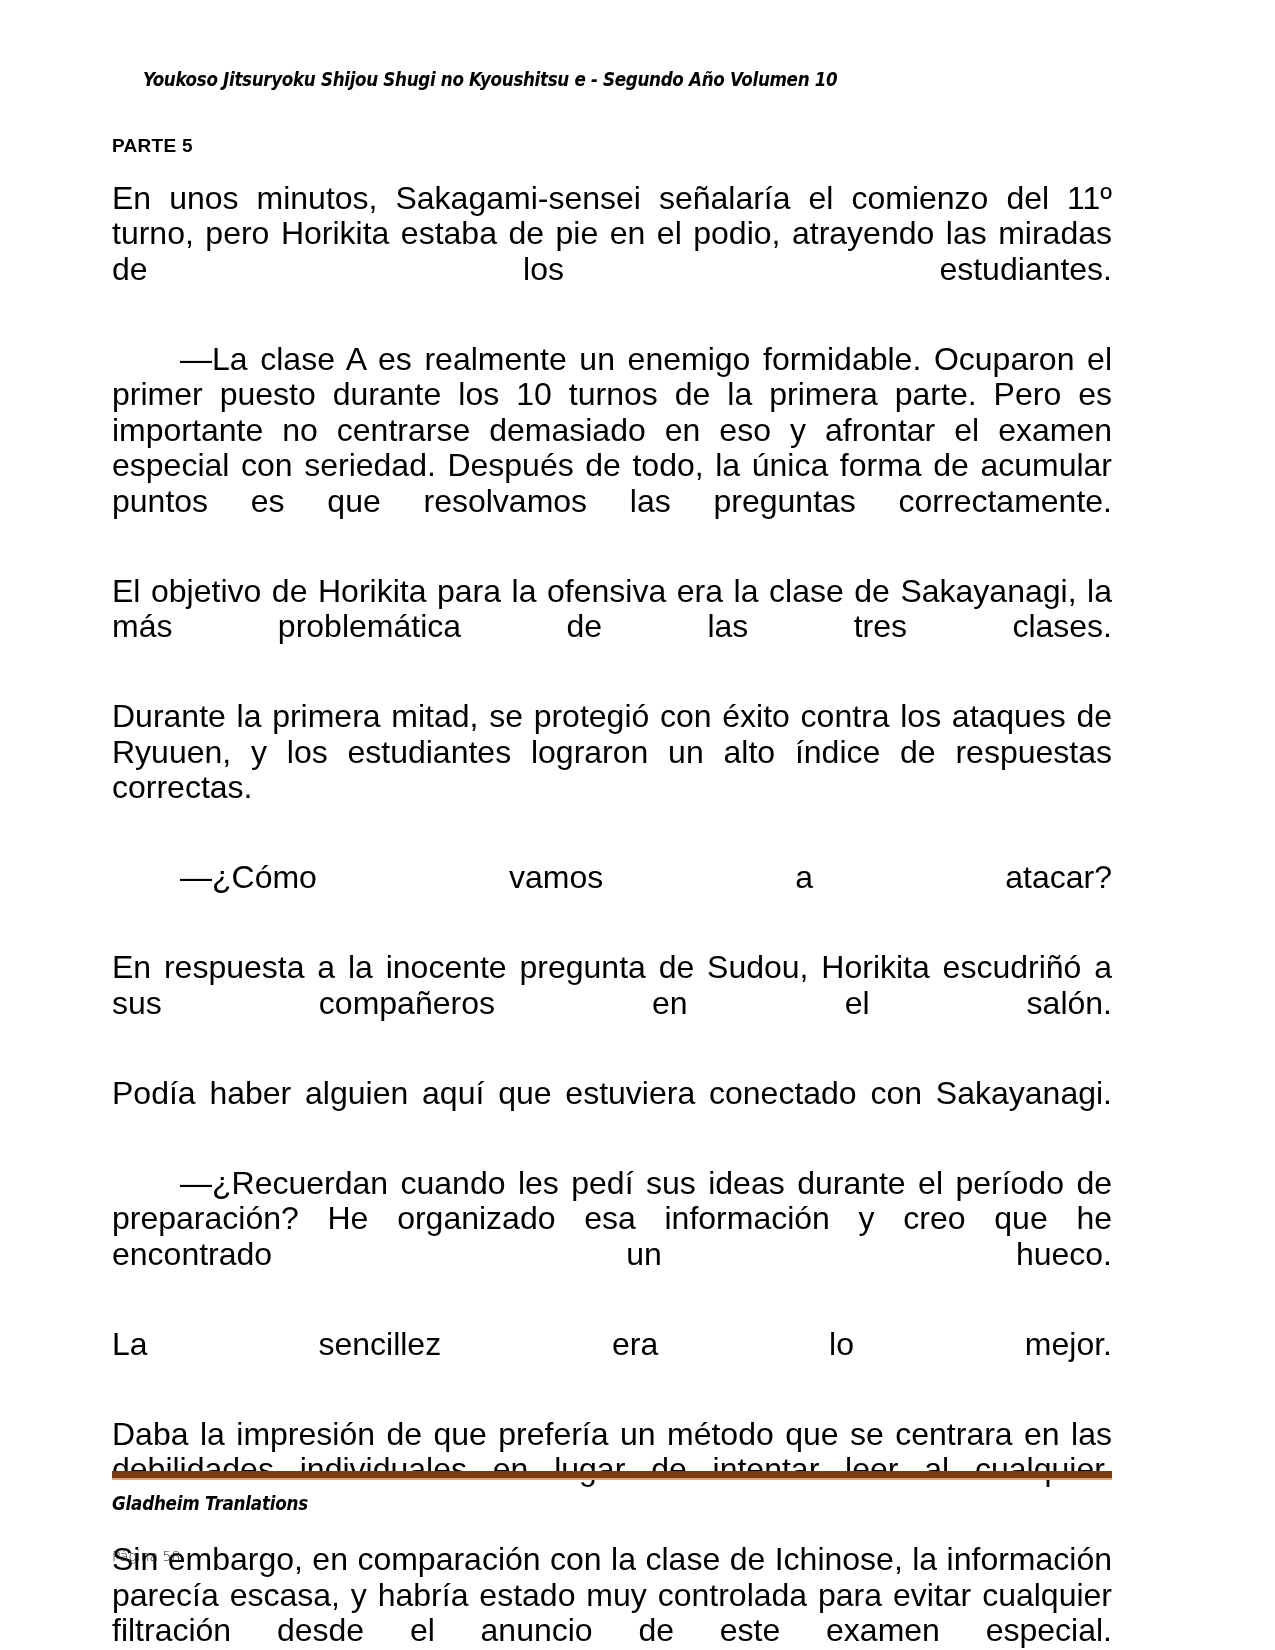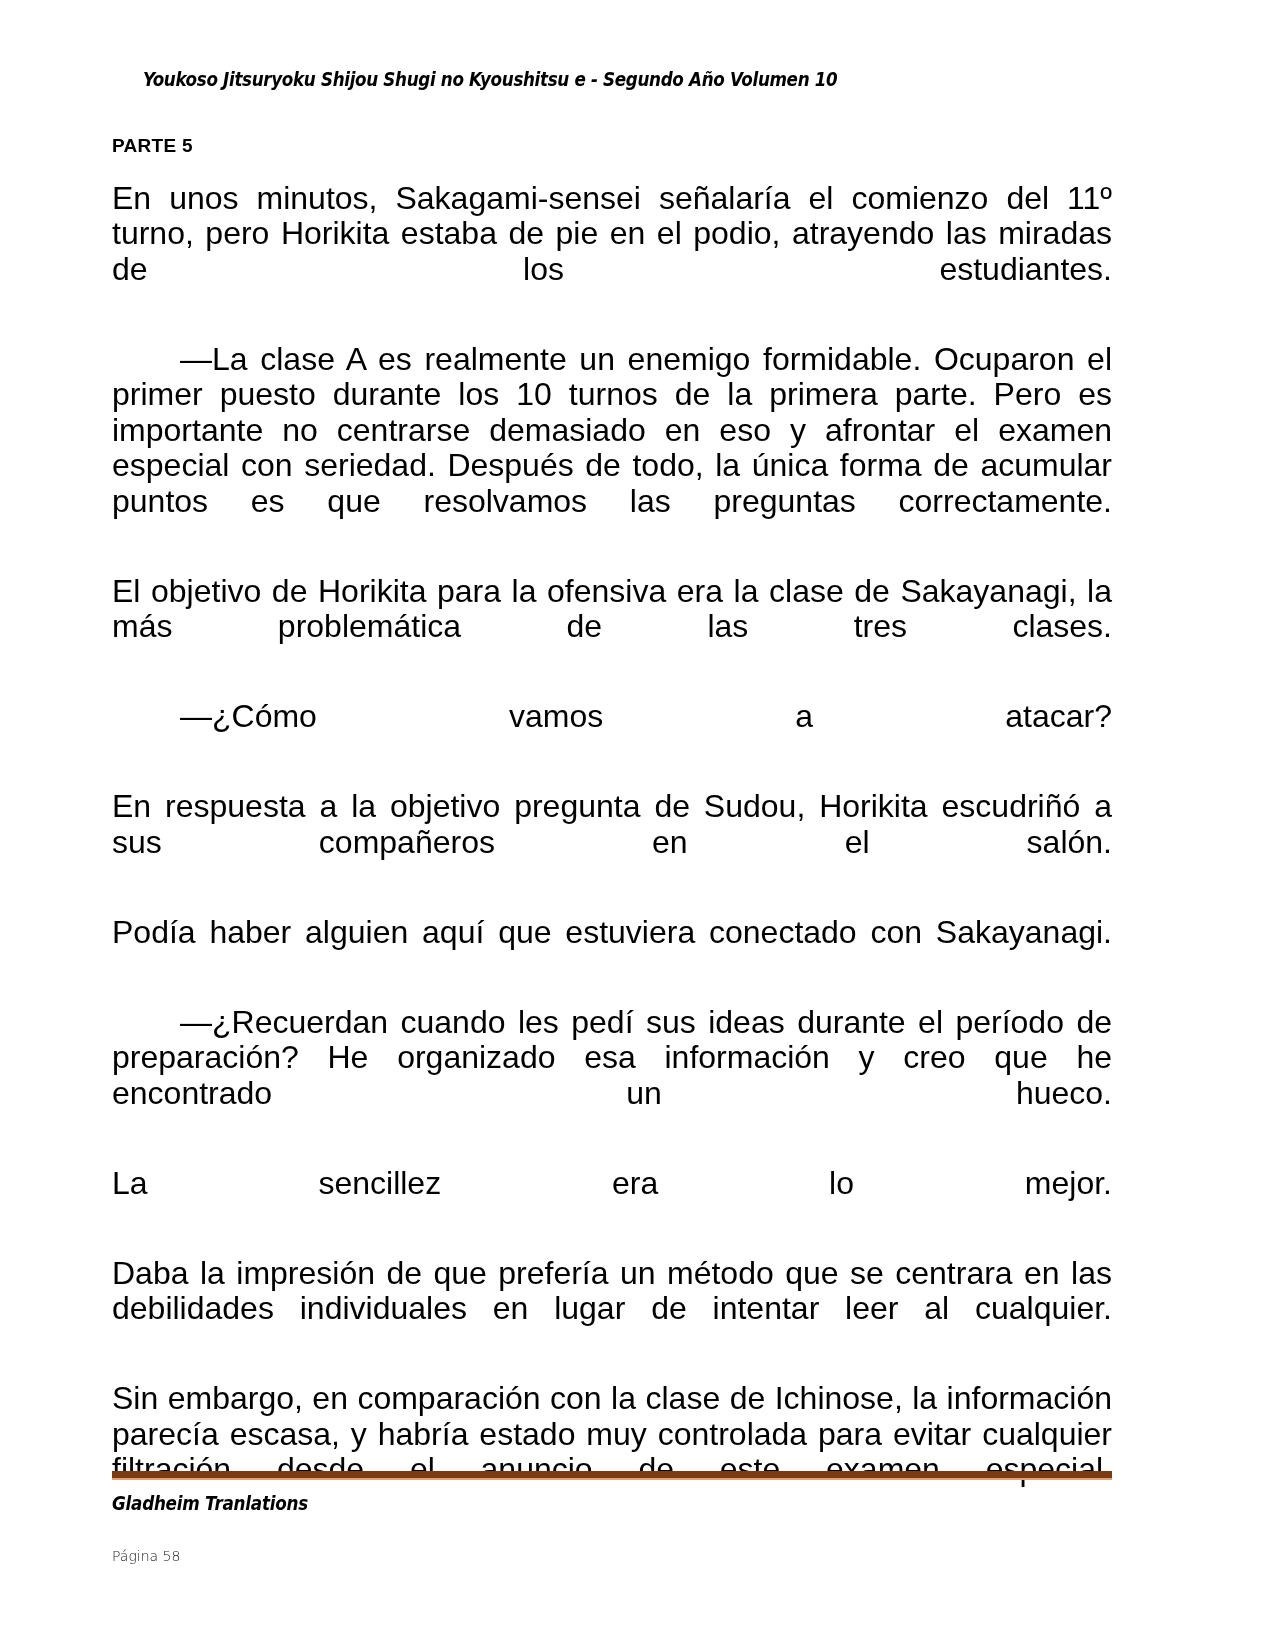--- a/index.html
+++ b/index.html
@@ -131,24 +131,25 @@
   <div class="content">
 
     <h1 class="part-title">PARTE 5</h1>
 
     <p class="para">En unos minutos, Sakagami-sensei señalaría el comienzo del 11º turno, pero Horikita estaba de pie en el podio, atrayendo las miradas de los estudiantes.</p>
 
     <p class="para indent">—La clase A es realmente un enemigo formidable. Ocuparon el primer puesto durante los 10 turnos de la primera parte. Pero es importante no centrarse demasiado en eso y afrontar el examen especial con seriedad. Después de todo, la única forma de acumular puntos es que resolvamos las preguntas correctamente.</p>
 
     <p class="para">El objetivo de Horikita para la ofensiva era la clase de Sakayanagi, la más problemática de las tres clases.</p>
 
+    <p class="para">Durante la primera mitad, se protegió con éxito contra los ataques de Ryuuen, y los estudiantes lograron un alto índice de respuestas correctas.</p>
 
     <p class="para indent">—¿Cómo vamos a atacar?</p>
 
-    <p class="para">En respuesta a la objetivo pregunta de Sudou, Horikita escudriñó a sus compañeros en el salón.</p>
+    <p class="para">En respuesta a la inocente pregunta de Sudou, Horikita escudriñó a sus compañeros en el salón.</p>
 
     <p class="para">Podía haber alguien aquí que estuviera conectado con Sakayanagi.</p>
 
 
     <p class="para indent">—¿Recuerdan cuando les pedí sus ideas durante el período de preparación? He organizado esa información y creo que he encontrado un hueco.</p>
 
     <p class="para">La sencillez era lo mejor.</p>
 
     <p class="para">Daba la impresión de que prefería un método que se centrara en las debilidades individuales en lugar de intentar leer al cualquier.</p>
 

